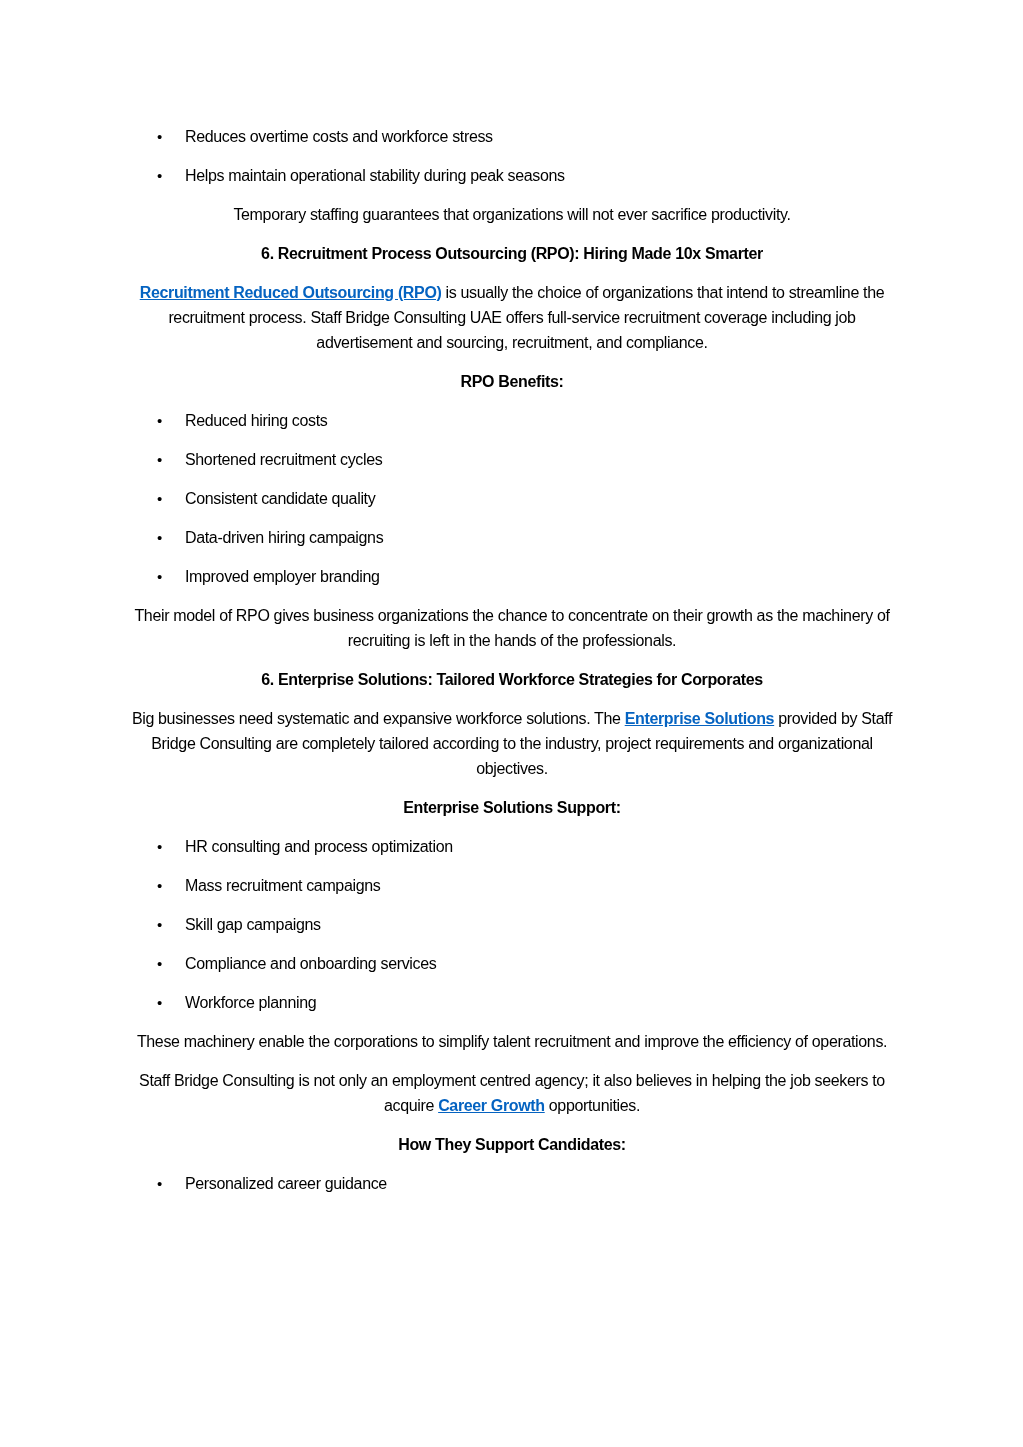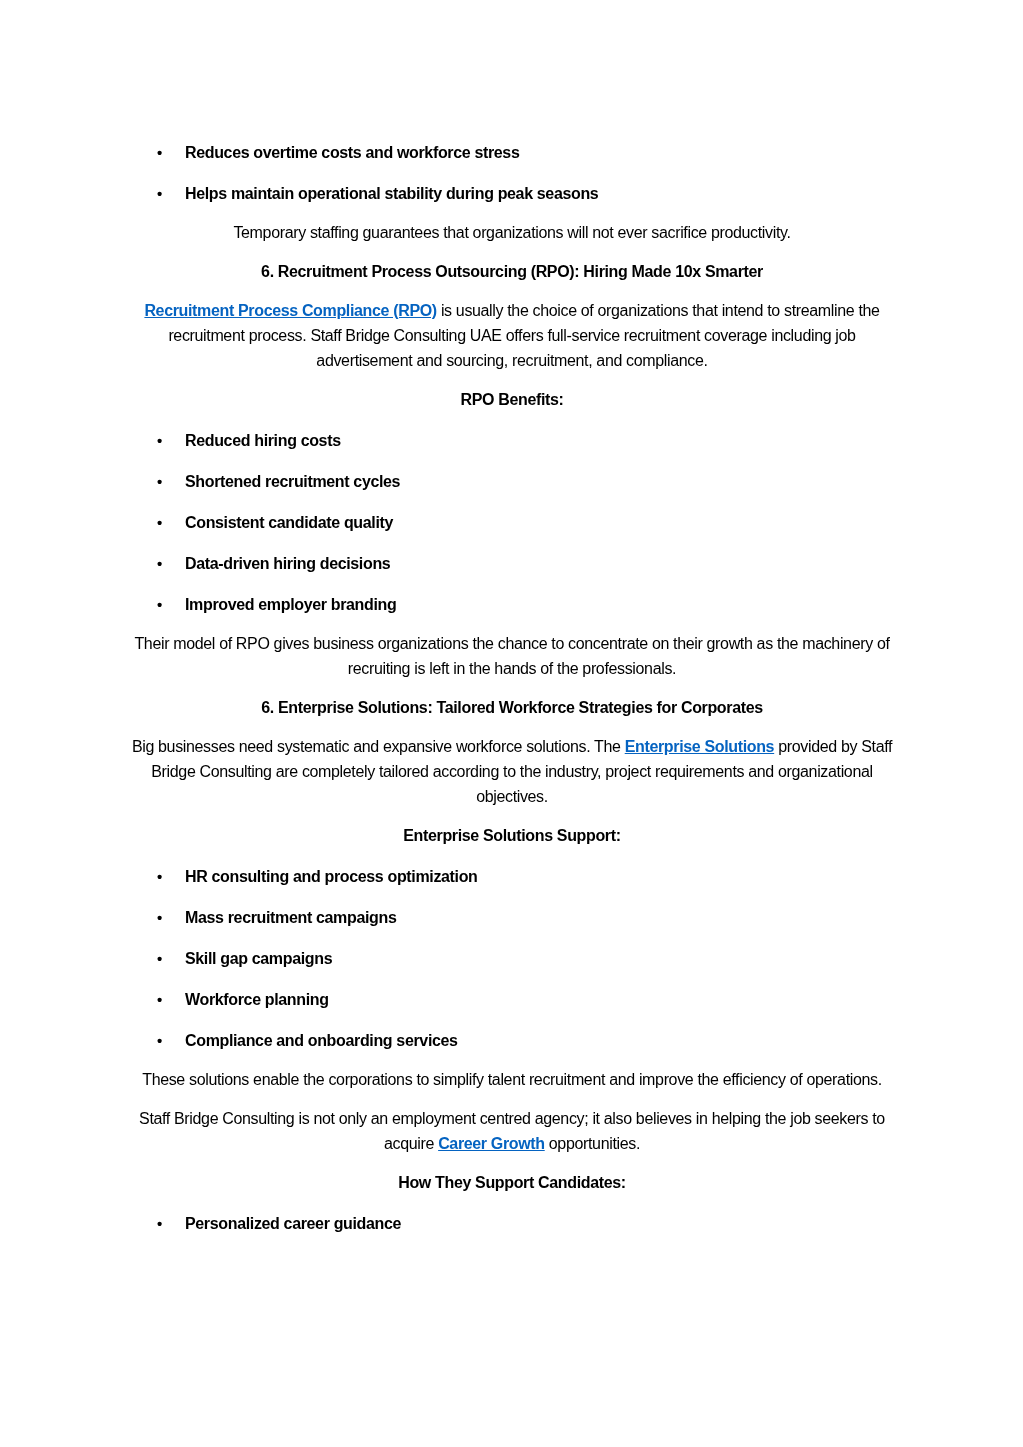--- a/index.html
+++ b/index.html
@@ -32,22 +32,21 @@
     font-weight: bold;
   }
   ul.doc-list {
     list-style: none;
     margin: 0;
     padding: 0;
   }
   ul.doc-list li {
     position: relative;
     padding-left: 62px;
-    margin: 16px 0 14px 0;
-    font-weight: bold;
+    margin: 0 0 14px 0;
   }
   ul.doc-list li::before {
     content: "\2022";
     position: absolute;
     left: 34px;
     top: 0;
     font-size: 15px;
   }
   a.doc-link {
     color: var(--link-color, #0563C1);
@@ -64,49 +63,49 @@
 
     <ul class="doc-list">
       <li>Reduces overtime costs and workforce stress</li>
       <li>Helps maintain operational stability during peak seasons</li>
     </ul>
 
     <p>Temporary staffing guarantees that organizations will not ever sacrifice productivity.</p>
 
     <p class="doc-heading">6. Recruitment Process Outsourcing (RPO): Hiring Made 10x Smarter</p>
 
-    <p><a class="doc-link">Recruitment Process Compliance (RPO)</a><span> is usually the choice of organizations that intend to streamline the recruitment process. Staff Bridge Consulting UAE offers full-service recruitment coverage including job advertisement and sourcing, recruitment, and compliance.</span></p>
+    <p><a class="doc-link">Recruitment Reduced Outsourcing (RPO)</a><span> is usually the choice of organizations that intend to streamline the recruitment process. Staff Bridge Consulting UAE offers full-service recruitment coverage including job advertisement and sourcing, recruitment, and compliance.</span></p>
 
     <p class="doc-heading">RPO Benefits:</p>
 
     <ul class="doc-list">
       <li>Reduced hiring costs</li>
       <li>Shortened recruitment cycles</li>
       <li>Consistent candidate quality</li>
-      <li>Data-driven hiring decisions</li>
+      <li>Data-driven hiring campaigns</li>
       <li>Improved employer branding</li>
     </ul>
 
     <p>Their model of RPO gives business organizations the chance to concentrate on their growth as the machinery of recruiting is left in the hands of the professionals.</p>
 
     <p class="doc-heading">6. Enterprise Solutions: Tailored Workforce Strategies for Corporates</p>
 
     <p><span>Big businesses need systematic and expansive workforce solutions. The </span><a class="doc-link">Enterprise Solutions</a><span> provided by Staff Bridge Consulting are completely tailored according to the industry, project requirements and organizational objectives.</span></p>
 
     <p class="doc-heading">Enterprise Solutions Support:</p>
 
     <ul class="doc-list">
       <li>HR consulting and process optimization</li>
       <li>Mass recruitment campaigns</li>
       <li>Skill gap campaigns</li>
+      <li>Compliance and onboarding services</li>
       <li>Workforce planning</li>
-      <li>Compliance and onboarding services</li>
     </ul>
 
-    <p>These solutions enable the corporations to simplify talent recruitment and improve the efficiency of operations.</p>
+    <p>These machinery enable the corporations to simplify talent recruitment and improve the efficiency of operations.</p>
 
 
     <p><span>Staff Bridge Consulting is not only an employment centred agency; it also believes in helping the job seekers to acquire </span><a class="doc-link">Career Growth</a><span> opportunities.</span></p>
 
     <p class="doc-heading">How They Support Candidates:</p>
 
     <ul class="doc-list">
       <li>Personalized career guidance</li>
     </ul>
 

